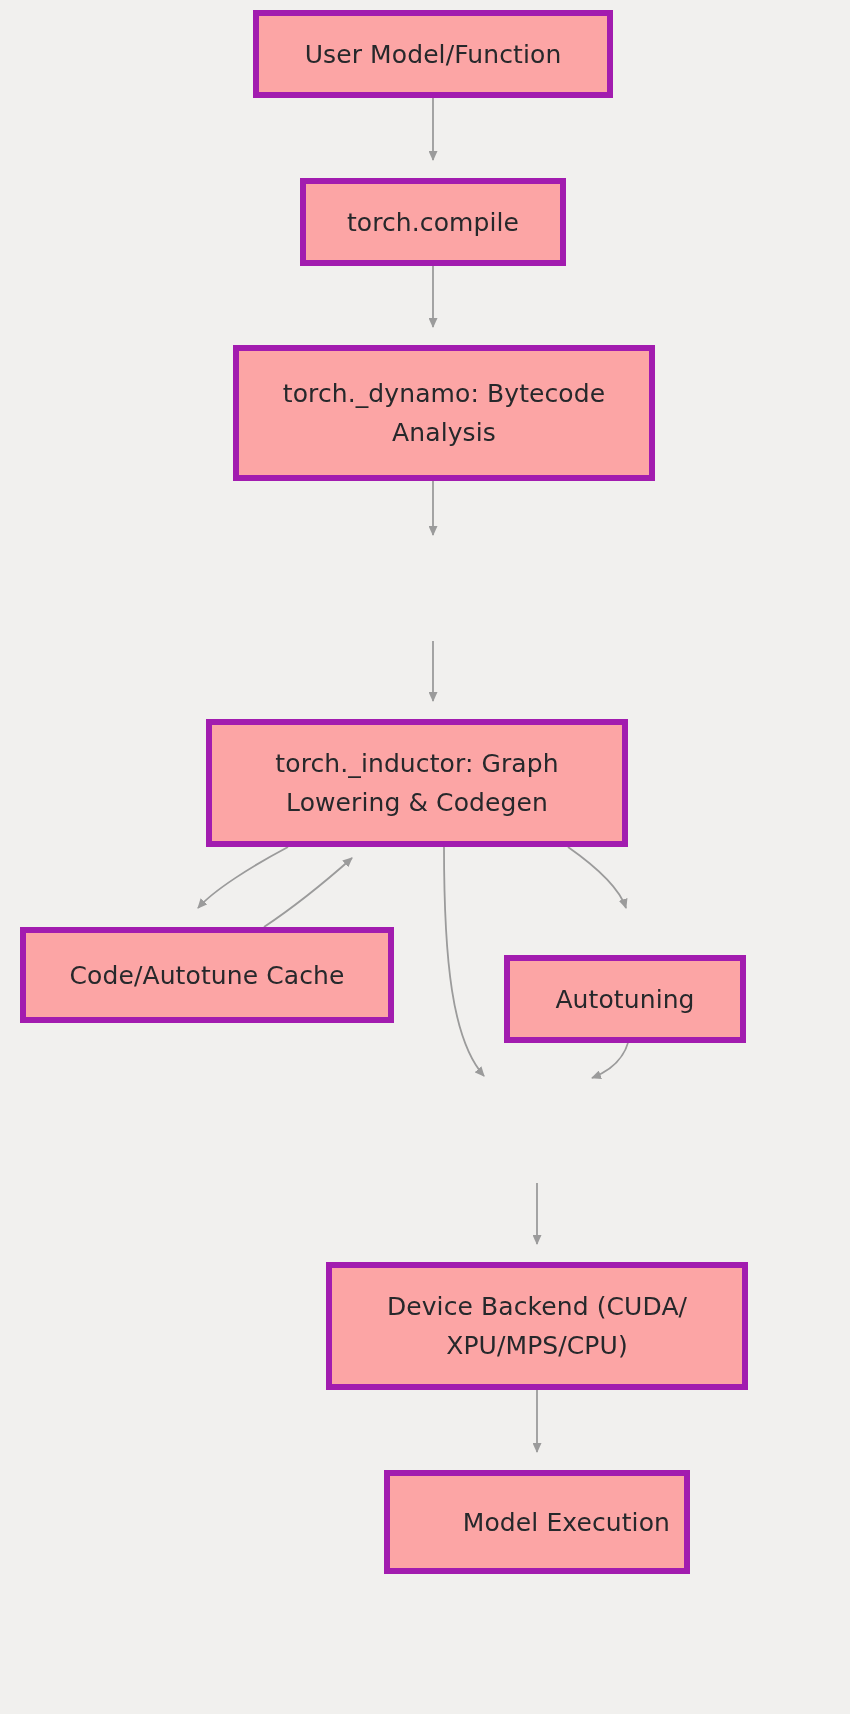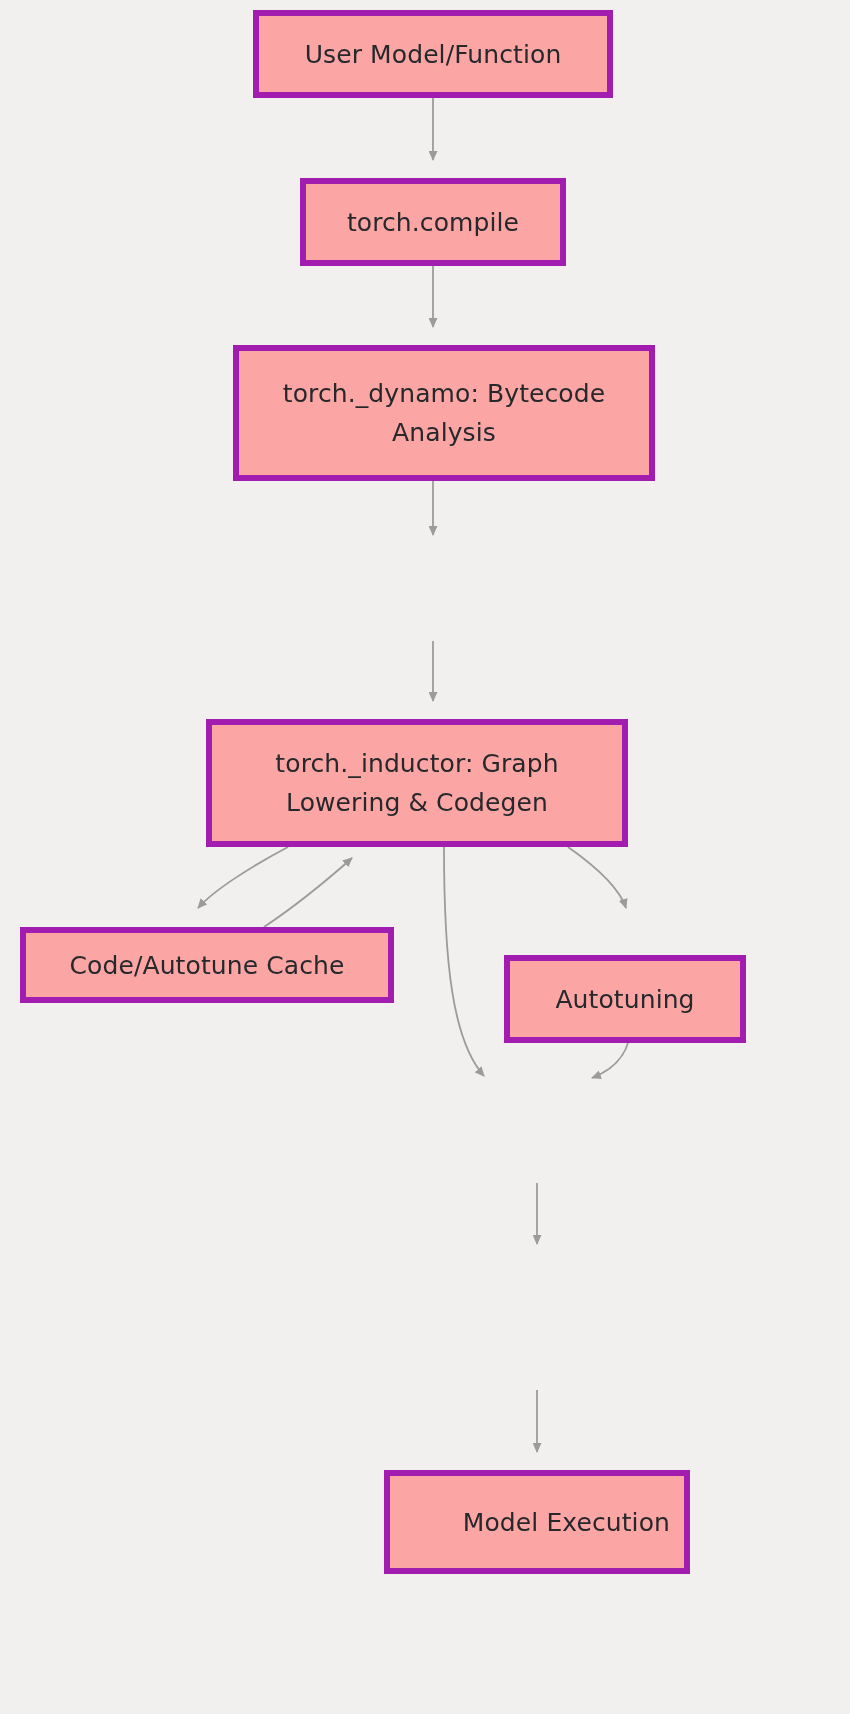--- a/index.html
+++ b/index.html
@@ -92,27 +92,31 @@
     <span class="node-label">torch._dynamo: Bytecode
 Analysis</span>
   </div>
 
 
   <div class="node-box" style="left:206px; top:719px; width:422px; height:128px;">
     <span class="node-label">torch._inductor: Graph
 Lowering &amp; Codegen</span>
   </div>
 
-  <div class="node-box" style="left:20px; top:927px; width:374px; height:76px;">
+  <div class="node-box" style="left:20px; top:927px; width:374px; height:96px;">
     <span class="node-label">Code/Autotune Cache</span>
   </div>
 
   <div class="node-box" style="left:504px; top:927px; width:242px; height:88px;margin-top:28px;">
     <span class="node-label">Autotuning</span>
   </div>
 
 
+  <div class="node-box" style="left:326px; top:1262px; width:422px; height:128px;">
+    <span class="node-label">Device Backend (CUDA/
+XPU/MPS/CPU)</span>
+  </div>
 
   <div class="node-box" style="left:384px; top:1470px; width:306px; height:104px;justify-content:flex-end;">
     <span class="node-label">Model Execution</span>
   </div>
 
 </div>
 
 </body></html>

